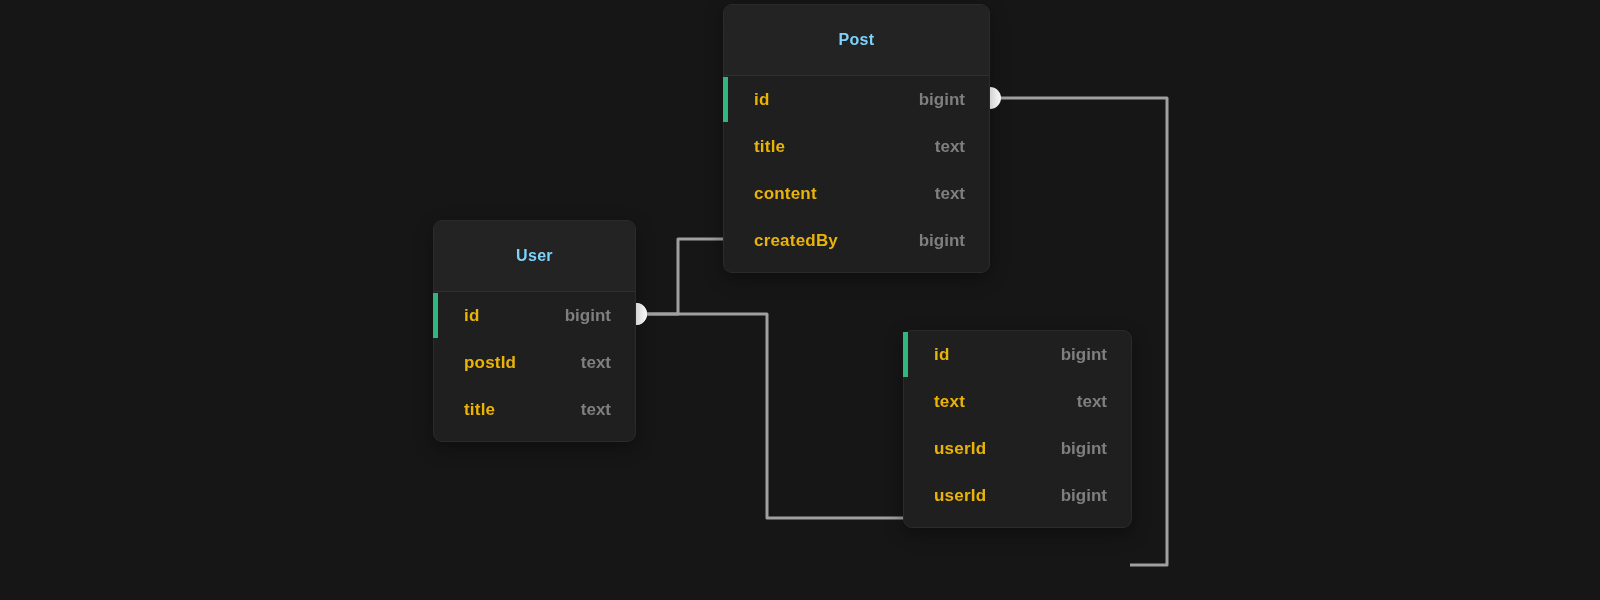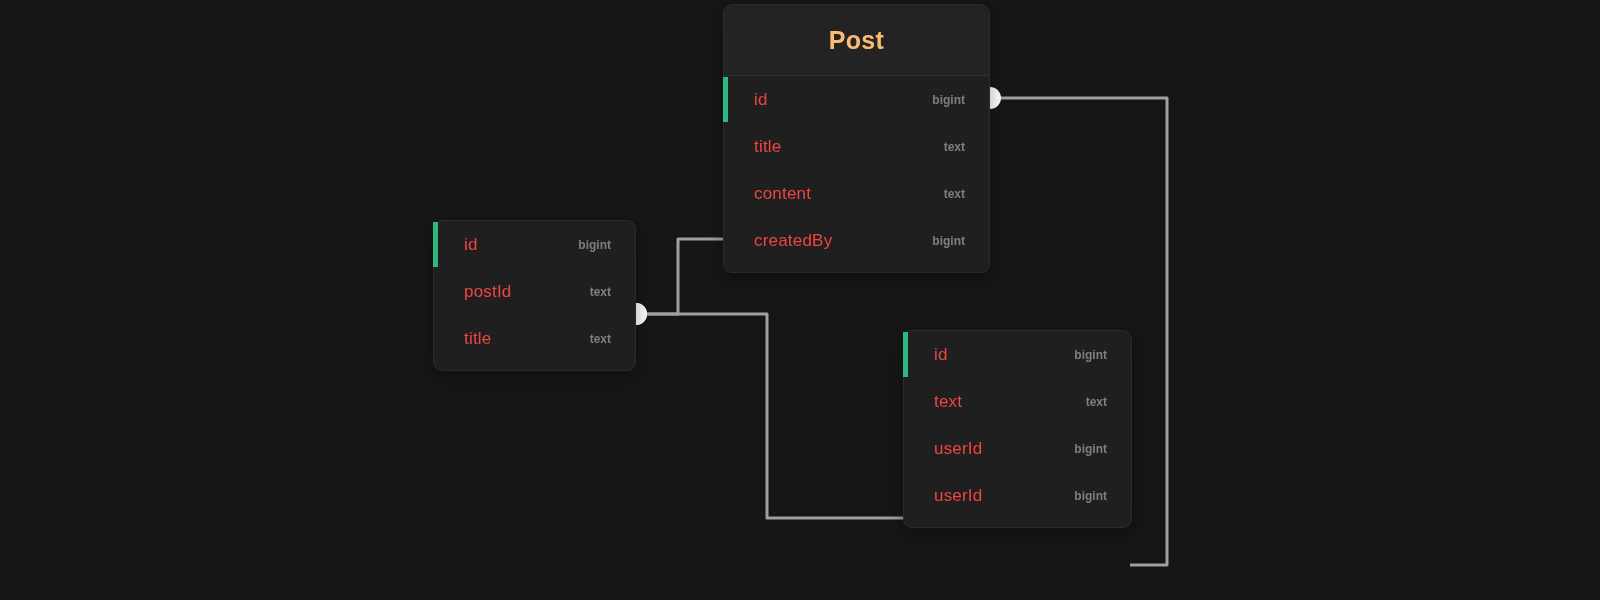--- a/index.html
+++ b/index.html
@@ -32,22 +32,22 @@
   .table-header {
     height: 70px;
     display: flex;
     align-items: center;
     justify-content: center;
     background: #232323;
     border-bottom: 1px solid #303030;
     border-radius: 8px 8px 0 0;
   }
   .table-title {
-    color: #fdba74;
-    font-size: 25px;
+    color: #7dd3fc;
+    font-size: 16px;
     font-weight: 700;
     letter-spacing: 0.3px;
   }
   .rows { padding: 0 0 8px 0; }
   .field-row {
     position: relative;
     height: 47px;
     display: flex;
     align-items: center;
     justify-content: space-between;
@@ -55,28 +55,28 @@
   }
   .pk-bar {
     position: absolute;
     left: -1px;
     top: 1px;
     width: 5px;
     height: 45px;
     background: #2eb880;
   }
   .field-name {
-    color: #ef4444;
+    color: #eab308;
     font-size: 17px;
-    font-weight: 400;
+    font-weight: 700;
     letter-spacing: 0.2px;
   }
   .field-type {
     color: #7f7f7f;
-    font-size: 12px;
+    font-size: 17px;
     font-weight: 700;
   }
 </style>
 </head>
 <body>
 
 <div class="stage">
   <svg class="edges" viewBox="0 0 1600 600">
       <polyline points="636,314 678,314 678,239 726,239" fill="none" stroke="#a0a0a0" stroke-width="3" stroke-linejoin="round"></polyline>
       <path d="M 636 303 A 11 11 0 0 1 636 325 Z" fill="#ffffff"></path>
@@ -105,20 +105,23 @@
             <span class="field-type">text</span>
           </div>
           <div class="field-row">
             <span class="field-name">createdBy</span>
             <span class="field-type">bigint</span>
           </div>
         </div>
   </div>
 
   <div class="table-card" style="left: 433px; top: 220px; width: 203px;">
+    <div class="table-header">
+      <span class="table-title">User</span>
+    </div>
     <div class="rows">
           <div class="field-row">
             <span class="pk-bar" style="background: rgb(46, 184, 128);"></span>
             <span class="field-name">id</span>
             <span class="field-type">bigint</span>
           </div>
           <div class="field-row">
             <span class="field-name">postId</span>
             <span class="field-type">text</span>
           </div>

